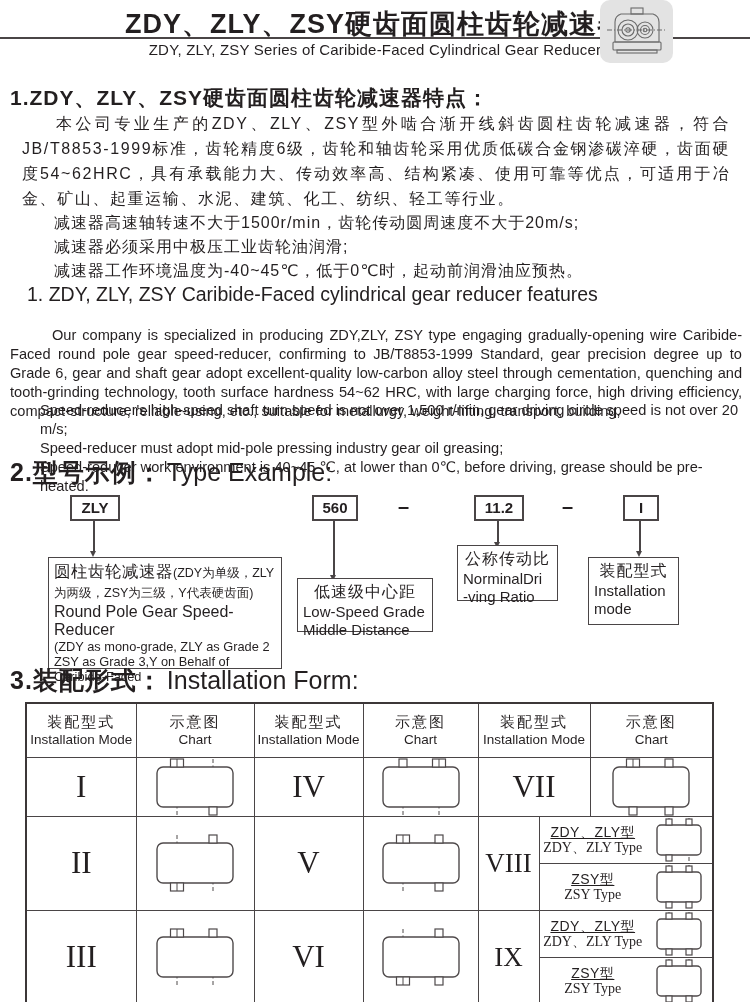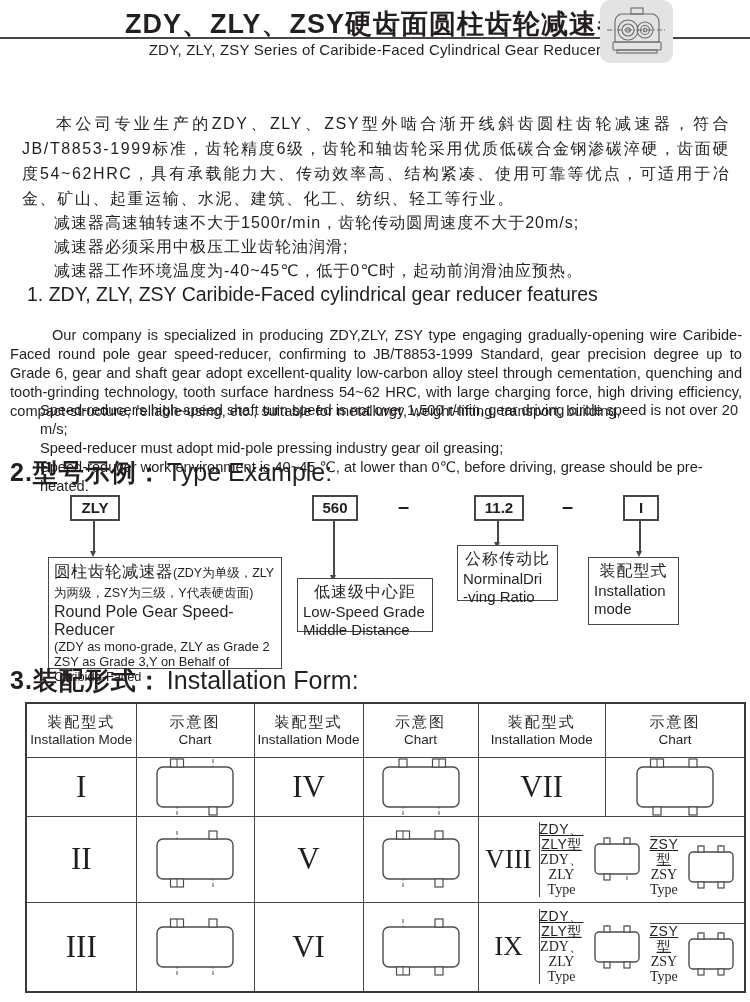--- a/index.html
+++ b/index.html
@@ -50,21 +50,21 @@
   .tbl-wrap{top:702px;left:25px;}
   table.inst{border-collapse:collapse;table-layout:fixed;}
   table.inst td{border:1.5px solid #4a4546;text-align:center;vertical-align:middle;padding:0;}
   table.inst{border:2px solid #3c3738;}
   .th-cn{display:block;font-size:15px;letter-spacing:2px;margin-top:2px;}
   .th-en{display:block;font-size:13.5px;line-height:15px;margin-bottom:2px;}
   .numeral{font-family:"Liberation Serif","DejaVu Serif",serif;font-size:31px;}
   .combo-wrap{display:flex;width:100%;height:100%;align-items:stretch;}
   .combo-numeral{width:60px;display:flex;align-items:center;justify-content:center;
                  border-right:1.5px solid #4a4546;font-family:"Liberation Serif","DejaVu Serif",serif;font-size:27px;}
-  .combo-sub{flex:1;display:flex;flex-direction:row;align-items:flex-end;}
+  .combo-sub{flex:1;display:flex;flex-direction:column;}
   .sub-row{flex:1;display:flex;align-items:center;}
   .sub-row + .sub-row{border-top:1.5px solid #4a4546;}
   .sub-label{flex:1;text-align:center;line-height:15px;}
   .sub-cn{display:block;font-size:14px;text-decoration:underline;letter-spacing:.5px;}
   .sub-en{display:block;font-size:14px;font-family:"Liberation Serif","DejaVu Serif",serif;}
   .sub-chart{width:66px;display:flex;align-items:center;justify-content:center;}
   .chart{display:flex;align-items:center;justify-content:center;}
 </style>
 </head>
 <body>
@@ -85,20 +85,21 @@
         <circle cx="21" cy="24" r="6"></circle>
         <circle cx="21" cy="24" r="2.2"></circle>
         <circle cx="38" cy="24" r="8"></circle>
         <circle cx="38" cy="24" r="4.5"></circle>
         <circle cx="38" cy="24" r="1.8"></circle>
         <line x1="0" y1="24" x2="60" y2="24" stroke-dasharray="5,2,1,2"></line>
       </g>
     </svg>
   </div>
 
+  <div class="abs s1h-cn">1.ZDY、ZLY、ZSY硬齿面圆柱齿轮减速器特点：</div>
   <div class="abs s1p">本公司专业生产的ZDY、ZLY、ZSY型外啮合渐开线斜齿圆柱齿轮减速器，符合JB/T8853-1999标准，齿轮精度6级，齿轮和轴齿轮采用优质低碳合金钢渗碳淬硬，齿面硬度54~62HRC，具有承载能力大、传动效率高、结构紧凑、使用可靠等优点，可适用于冶金、矿山、起重运输、水泥、建筑、化工、纺织、轻工等行业。</div>
   <div class="abs s1notes">
     <div>减速器高速轴转速不大于1500r/min，齿轮传动圆周速度不大于20m/s;</div>
     <div>减速器必须采用中极压工业齿轮油润滑;</div>
     <div>减速器工作环境温度为-40~45℃，低于0℃时，起动前润滑油应预热。</div>
   </div>
   <div class="abs s1h-en">1. ZDY, ZLY, ZSY Caribide-Faced cylindrical gear reducer features</div>
   <div class="abs s1p-en">Our company is specialized in producing ZDY,ZLY, ZSY type engaging gradually-opening wire Caribide-Faced round pole gear speed-reducer, confirming to JB/T8853-1999 Standard, gear precision degree up to Grade 6, gear and shaft gear adopt excellent-quality low-carbon alloy steel through cementation, quenching and tooth-grinding technology, tooth surface hardness 54~62 HRC, with large charging force, high driving efficiency, compact-structure, reliable-using, etc., suitable for metallurgy, weight-lifting, transport, building,</div>
   <div class="abs s1notes-en">
     <div>Speed-reducer's high-speed shaft turn speed is not over 1,500 r/min, gear driving circle speed is not over 20 m/s;</div>

